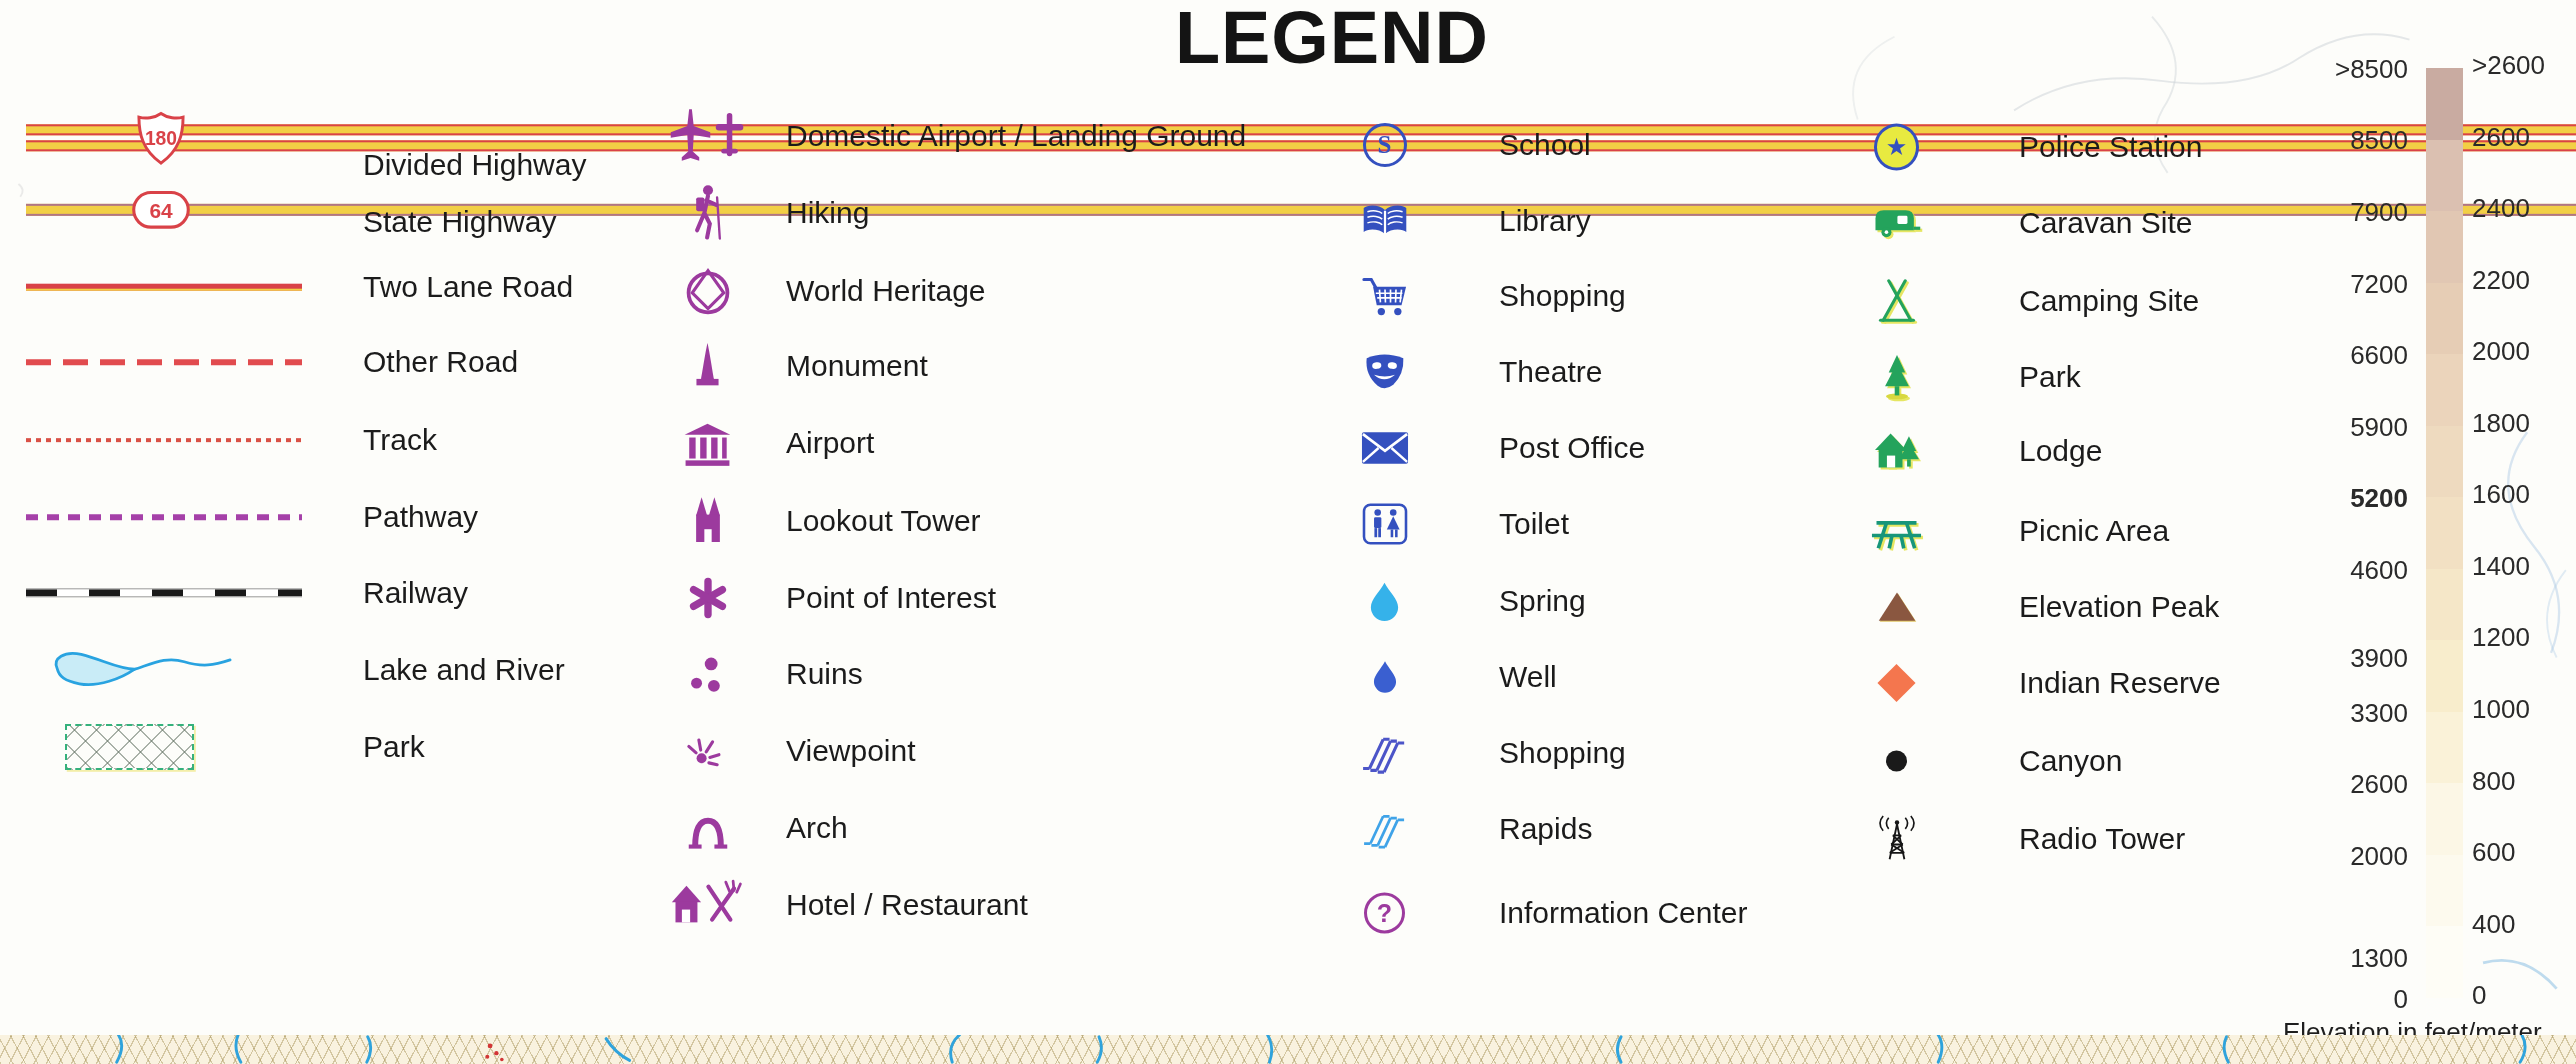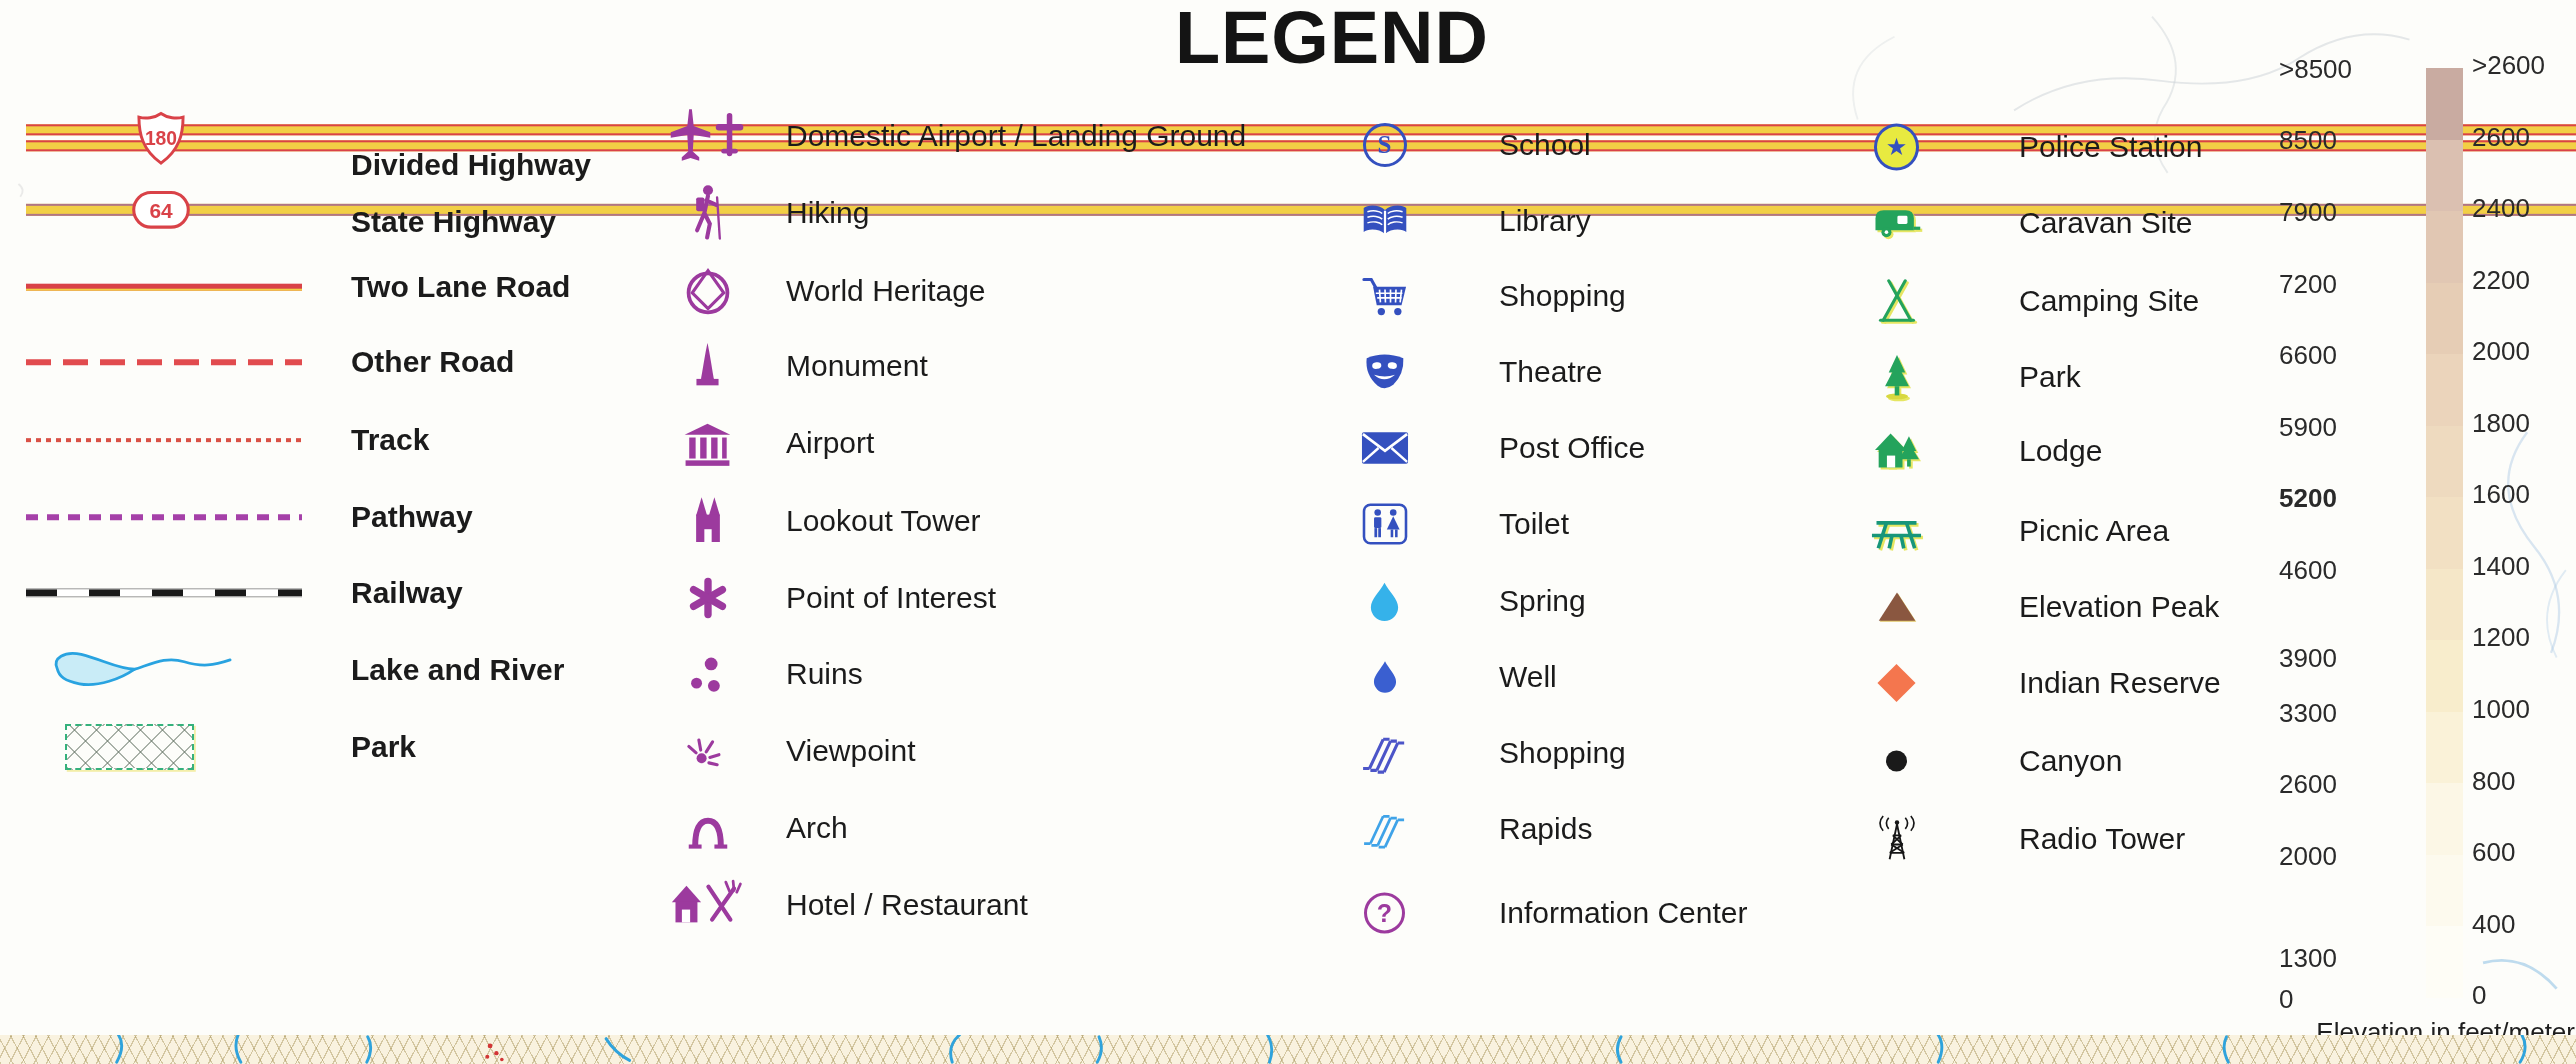--- a/index.html
+++ b/index.html
@@ -6,21 +6,21 @@
   body{width:2576px;height:1064px;overflow:hidden;background:#fdfdfa;
        font-family:"Liberation Sans","DejaVu Sans",sans-serif;position:relative;}
   #stage{position:absolute;inset:0;width:2576px;height:1064px;background:#fdfdfa;}
   .faint-decor{position:absolute;inset:0;pointer-events:none;}
   .page-title{position:absolute;top:-5.5px;left:1175px;font-size:74px;font-weight:700;
       color:#141414;letter-spacing:0.9px;white-space:nowrap;}
   .row{position:absolute;left:0;width:100%;height:0;}
   .sym,.lbl{position:absolute;transform:translateY(-50%);}
   .lbl{font-size:30px;color:#1b1b1b;white-space:nowrap;}
   .c1s{left:26px;width:276px;display:flex;flex-direction:column;justify-content:center;}
-  .c1l{left:351px;font-weight:bold;}
+  .c1l{left:363px;}
   .c2s{left:667px;width:81px;display:flex;justify-content:center;align-items:center;}
   .c2l{left:786px;}
   .c3s{left:1357px;width:55px;display:flex;justify-content:center;align-items:center;}
   .c3l{left:1499px;}
   .c4s{left:1869px;width:55px;display:flex;justify-content:center;align-items:center;}
   .c4l{left:2019px;}
   
   .linewrap{position:relative;width:100%;}
   .dhw{height:7.4px;background:#f2cf45;border-top:2.8px solid #d94248;border-bottom:2.8px solid #d94248;}
   .dhw + .dhw{margin-top:4.6px;}
@@ -44,25 +44,25 @@
   .info-badge{width:35px;height:35px;border:3.2px solid #9c3a9e;color:#9c3a9e;
       font-weight:700;font-size:25px;}
   .police-badge{width:39px;height:39px;border:3.7px solid #3450bf;background:#e8ea40;
       color:#3450bf;font-size:24px;padding-bottom:1.8px;}
   .diamond{width:27px;height:27px;background:#f4764e;transform:rotate(45deg);}
   .dot-canyon{width:21px;height:21px;border-radius:50%;background:#1a1a1a;}
   .ygreen{filter:drop-shadow(2.3px 2.3px 0 rgba(226,226,70,.85));}
   .ypeak{filter:drop-shadow(1.8px 1.8px 0 rgba(216,184,63,.8));}
   
   .elev-label{position:absolute;transform:translateY(-50%);font-size:26px;color:#2a2a2a;}
-  .elev-ft{left:2279px;width:129px;}
+  .elev-ft{left:2279px;width:129px;text-align:right;}
   .elev-m{left:2472px;width:110px;text-align:left;}
   .elev-seg{position:absolute;left:2426px;width:37px;}
   .elev-caption{position:absolute;left:2283px;width:292px;top:1032px;transform:translateY(-50%);
-      text-align:right;font-size:26px;color:#1e1e1e;}
+      text-align:left;font-size:26px;color:#1e1e1e;}
   
   .map-strip{position:absolute;left:0;bottom:0;width:2576px;height:29px;background:#f9f2df;
       background-image:
         repeating-linear-gradient(62deg,rgba(165,145,85,.45) 0 1.2px,rgba(0,0,0,0) 1.2px 11px),
         repeating-linear-gradient(-62deg,rgba(165,145,85,.45) 0 1.2px,rgba(0,0,0,0) 1.2px 11px);}
   .map-strip svg{position:absolute;inset:0;}
 </style>
 </head>
 <body>
 

